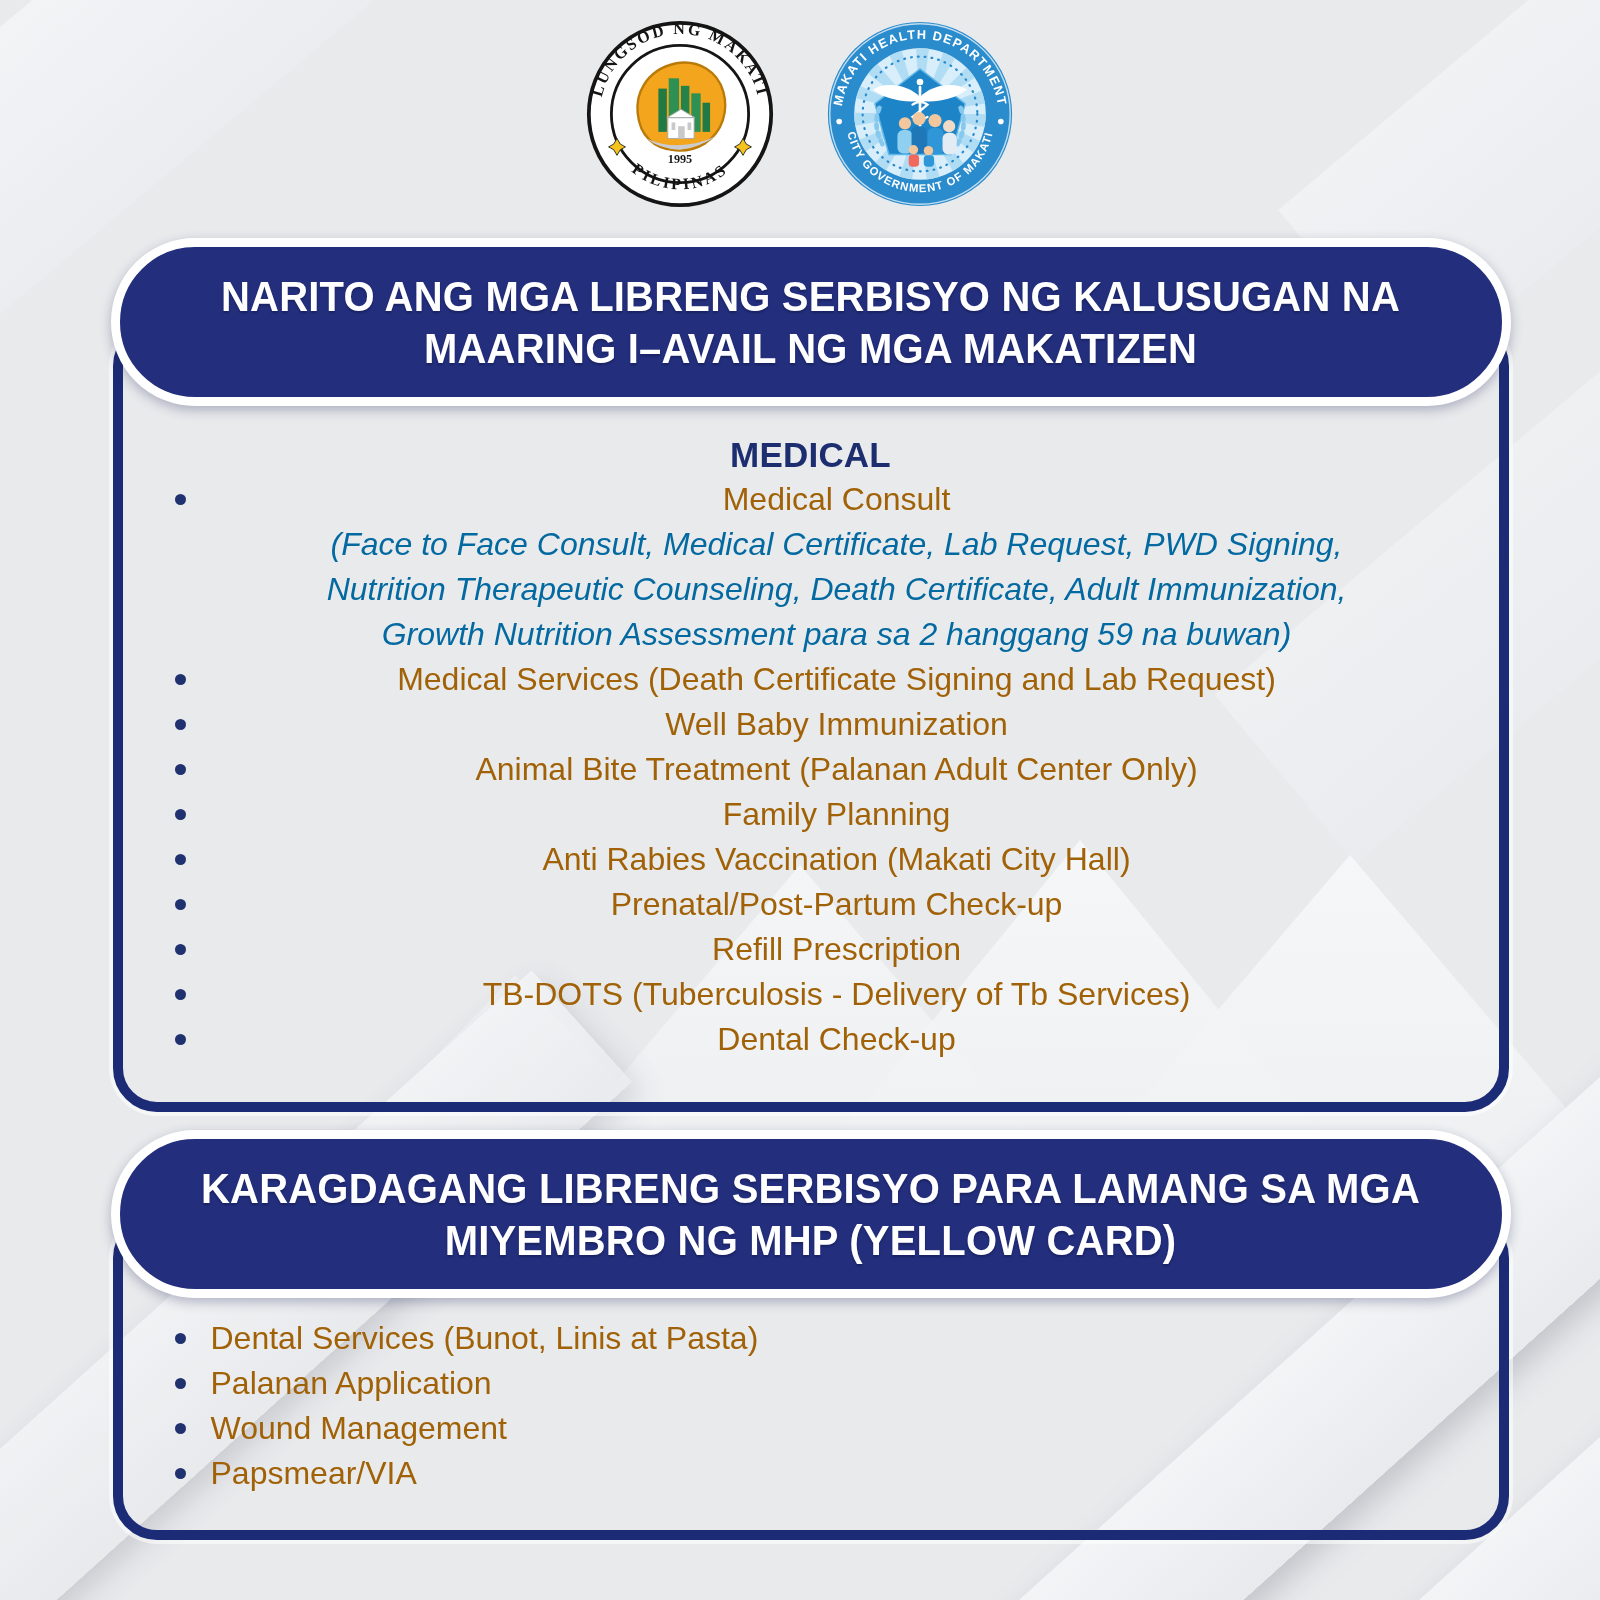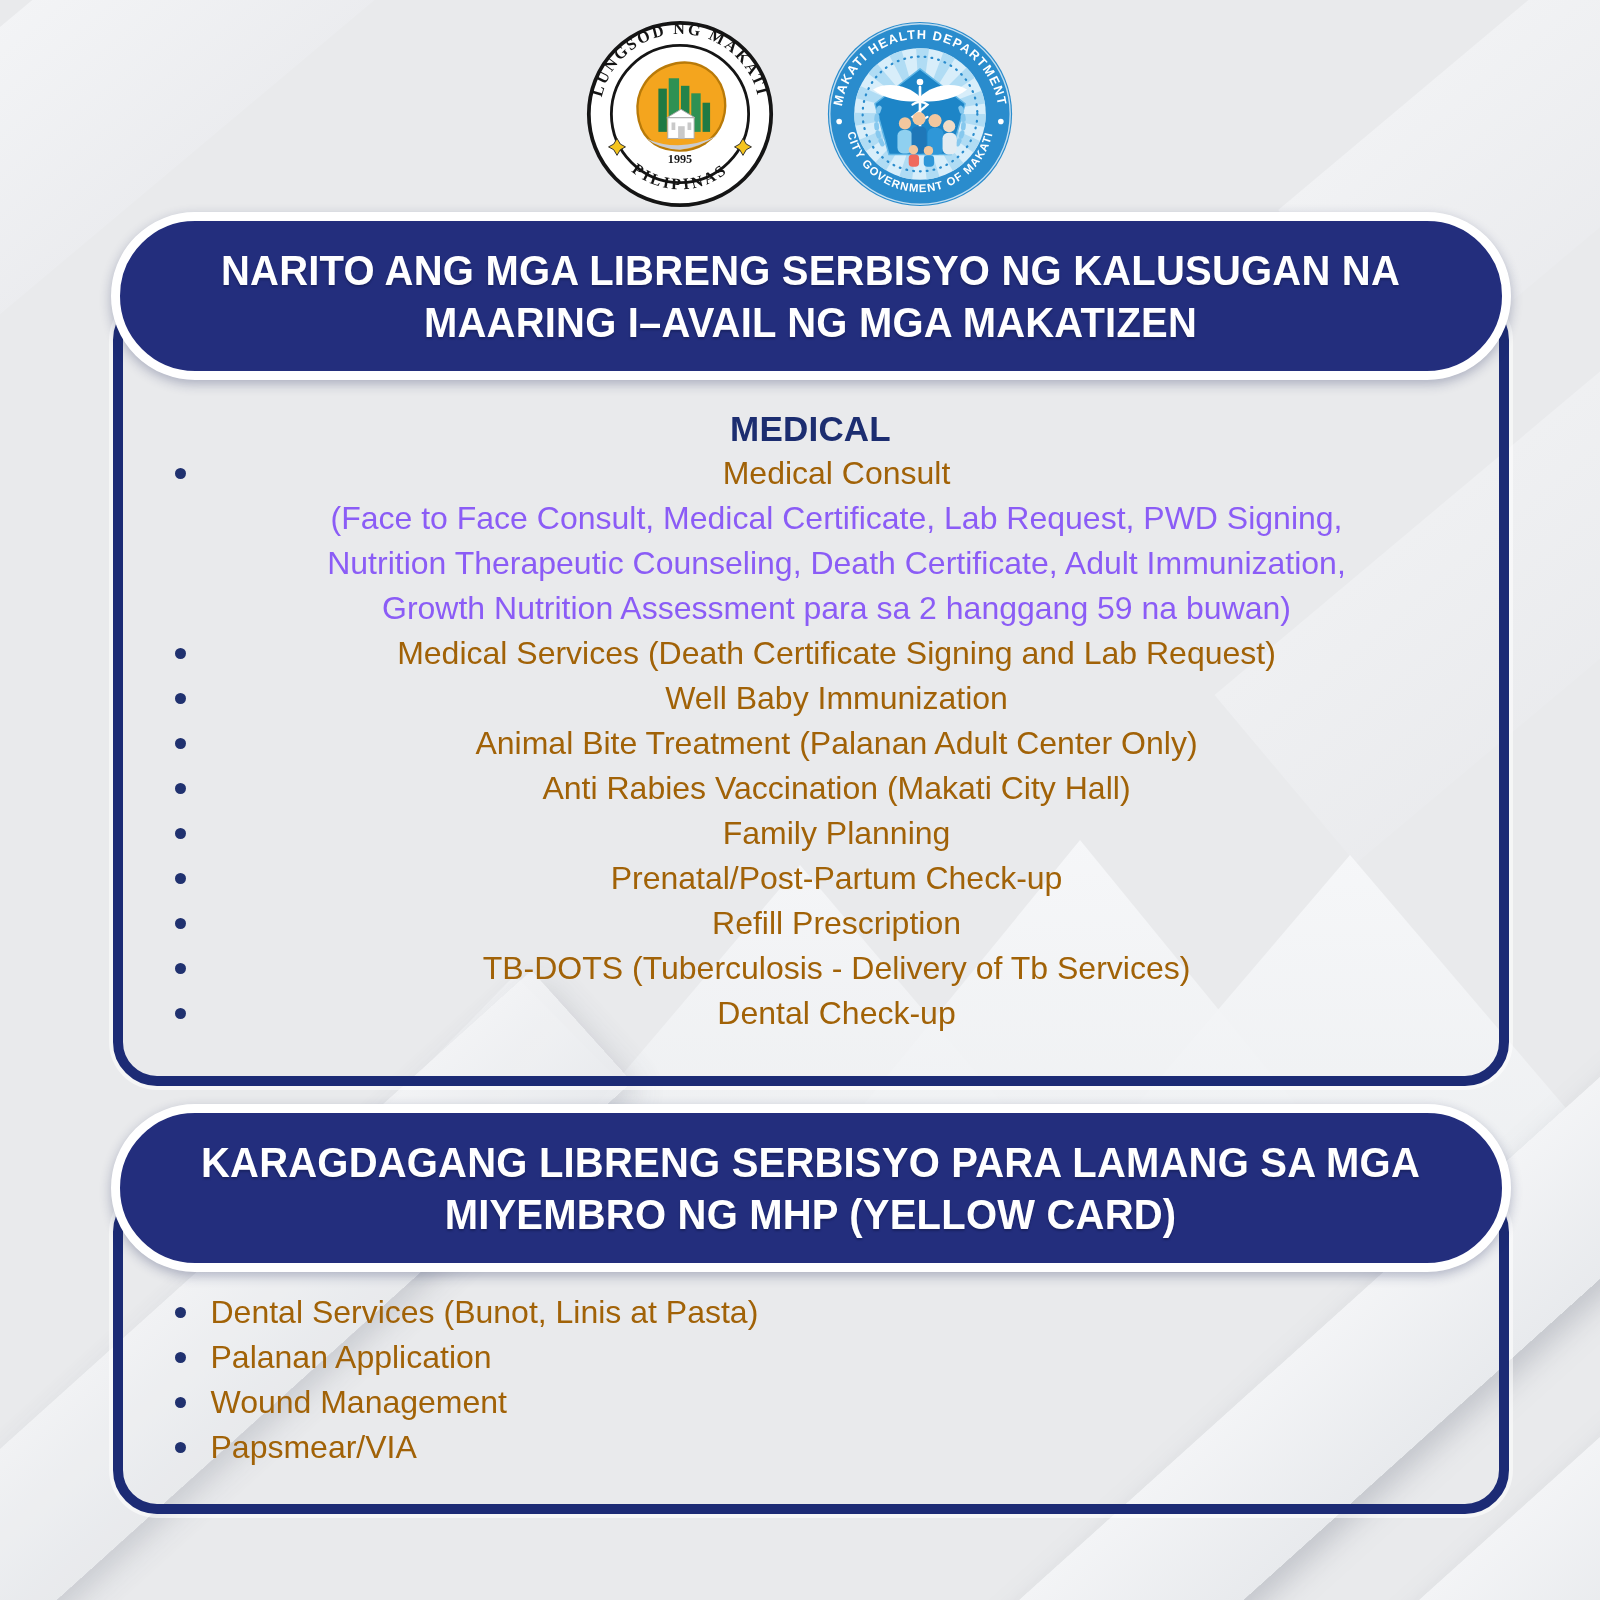--- a/index.html
+++ b/index.html
@@ -23,37 +23,37 @@
   .wg1{left:-260px;top:-40px;}
   .wg2{left:1260px;top:-60px;opacity:.65;}
   .wg3{left:1180px;top:380px;width:900px;opacity:.5;}
 
   
   .logos{position:relative;display:flex;justify-content:center;gap:52px;padding-top:20px;}
   .logo{width:188px;height:188px;}
   .logo svg{width:100%;height:100%;display:block;}
 
   
-  .section{position:relative;width:1396px;margin:4px auto 0;padding-left:21px;}
+  .section{position:relative;width:1396px;margin:30px auto 0;padding-left:21px;}
   .banner{position:relative;z-index:2;margin:0 -2px;height:150px;background:#232e7d;border:9px solid #ffffff;
           border-radius:92px;display:flex;flex-direction:column;justify-content:center;
           box-shadow:0 4px 12px rgba(30,40,90,.30);}
   .banner-line{color:#ffffff;font-weight:800;font-size:40px;line-height:52px;text-align:center;
                letter-spacing:.2px;white-space:nowrap;transform:scaleY(1.08);
                text-shadow:0 2px 2px rgba(10,15,50,.35);}
   .card{position:relative;z-index:1;margin-top:-84px;border:10px solid #1c2b75;border-radius:44px;
         box-shadow:0 0 0 4px rgba(255,255,255,.55);background:transparent;}
   .card1{padding:100px 36px 40px 36px;text-align:center;}
   .card2{padding:92px 36px 34px 36px;}
 
   
   .group-heading{font-size:35px;line-height:45px;font-weight:700;color:#1c2d70;letter-spacing:.2px;white-space:nowrap;}
   .item{position:relative;padding-left:52px;font-size:32px;line-height:45px;color:#a16207;white-space:nowrap;}
   .bullet{position:absolute;left:16px;top:17px;width:11px;height:11px;border-radius:50%;background:#20316f;}
-  .subline{padding-left:52px;font-size:32px;line-height:45px;color:#8b5cf6;white-space:nowrap;}
+  .subline{padding-left:52px;font-size:32px;line-height:45px;color:#0369a1;white-space:nowrap;font-style:italic;}
 </style>
 </head>
 <body>
 
 <div class="poster">
 
   <div class="bg">
     <div class="wedge wg1"></div>
     <div class="wedge wg2"></div>
     <div class="wedge wg3"></div>
@@ -158,22 +158,22 @@
     <div class="card card1">
       <div class="list" id="list1">
           <div class="group-heading">MEDICAL</div>
           <div class="item"><span class="bullet"></span><span>Medical Consult</span></div>
           <div class="subline">(Face to Face Consult, Medical Certificate, Lab Request, PWD Signing,</div>
           <div class="subline">Nutrition Therapeutic Counseling, Death Certificate,  Adult Immunization,</div>
           <div class="subline">Growth Nutrition Assessment para sa 2 hanggang 59 na buwan)</div>
           <div class="item"><span class="bullet"></span><span>Medical Services (Death Certificate Signing and Lab Request)</span></div>
           <div class="item"><span class="bullet"></span><span>Well Baby Immunization</span></div>
           <div class="item"><span class="bullet"></span><span>Animal Bite Treatment (Palanan Adult Center Only)</span></div>
+          <div class="item"><span class="bullet"></span><span>Family Planning</span></div>
           <div class="item"><span class="bullet"></span><span>Anti Rabies Vaccination (Makati City Hall)</span></div>
-          <div class="item"><span class="bullet"></span><span>Family Planning</span></div>
           <div class="item"><span class="bullet"></span><span>Prenatal/Post-Partum Check-up</span></div>
           <div class="item"><span class="bullet"></span><span>Refill Prescription</span></div>
           <div class="item"><span class="bullet"></span><span>TB-DOTS (Tuberculosis - Delivery of Tb Services)</span></div>
           <div class="item"><span class="bullet"></span><span>Dental Check-up</span></div>
         </div>
     </div>
   </div>
 
   <div class="section" style="margin-top:18px;">
     <div class="banner">

